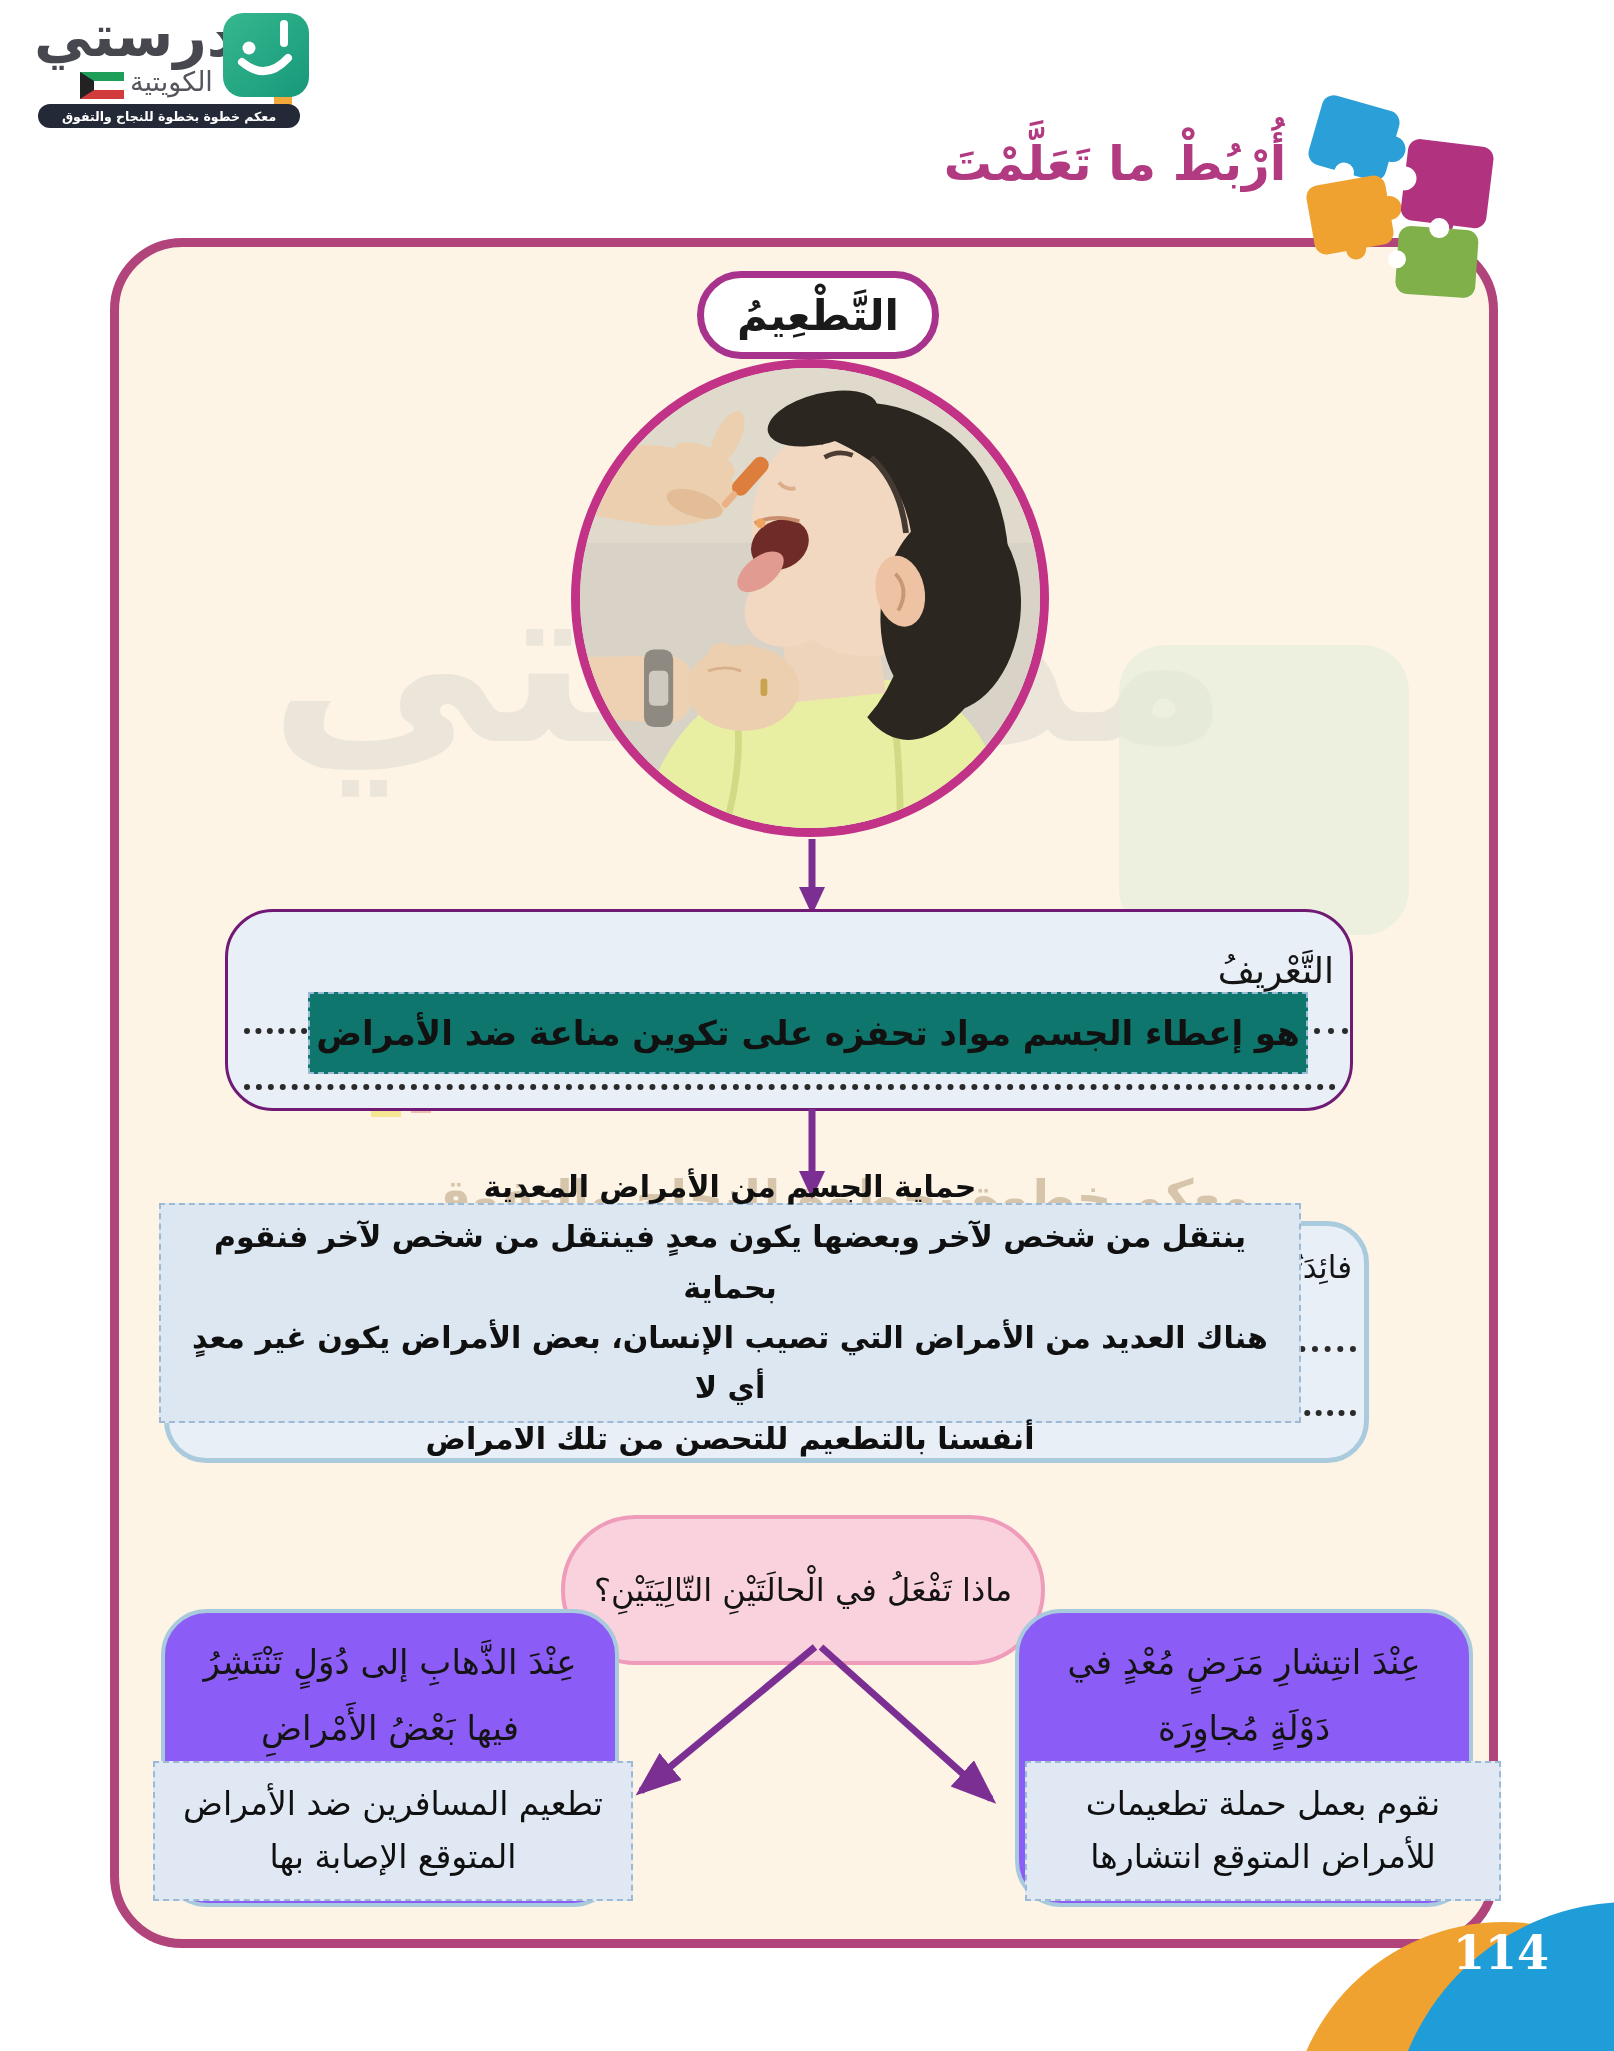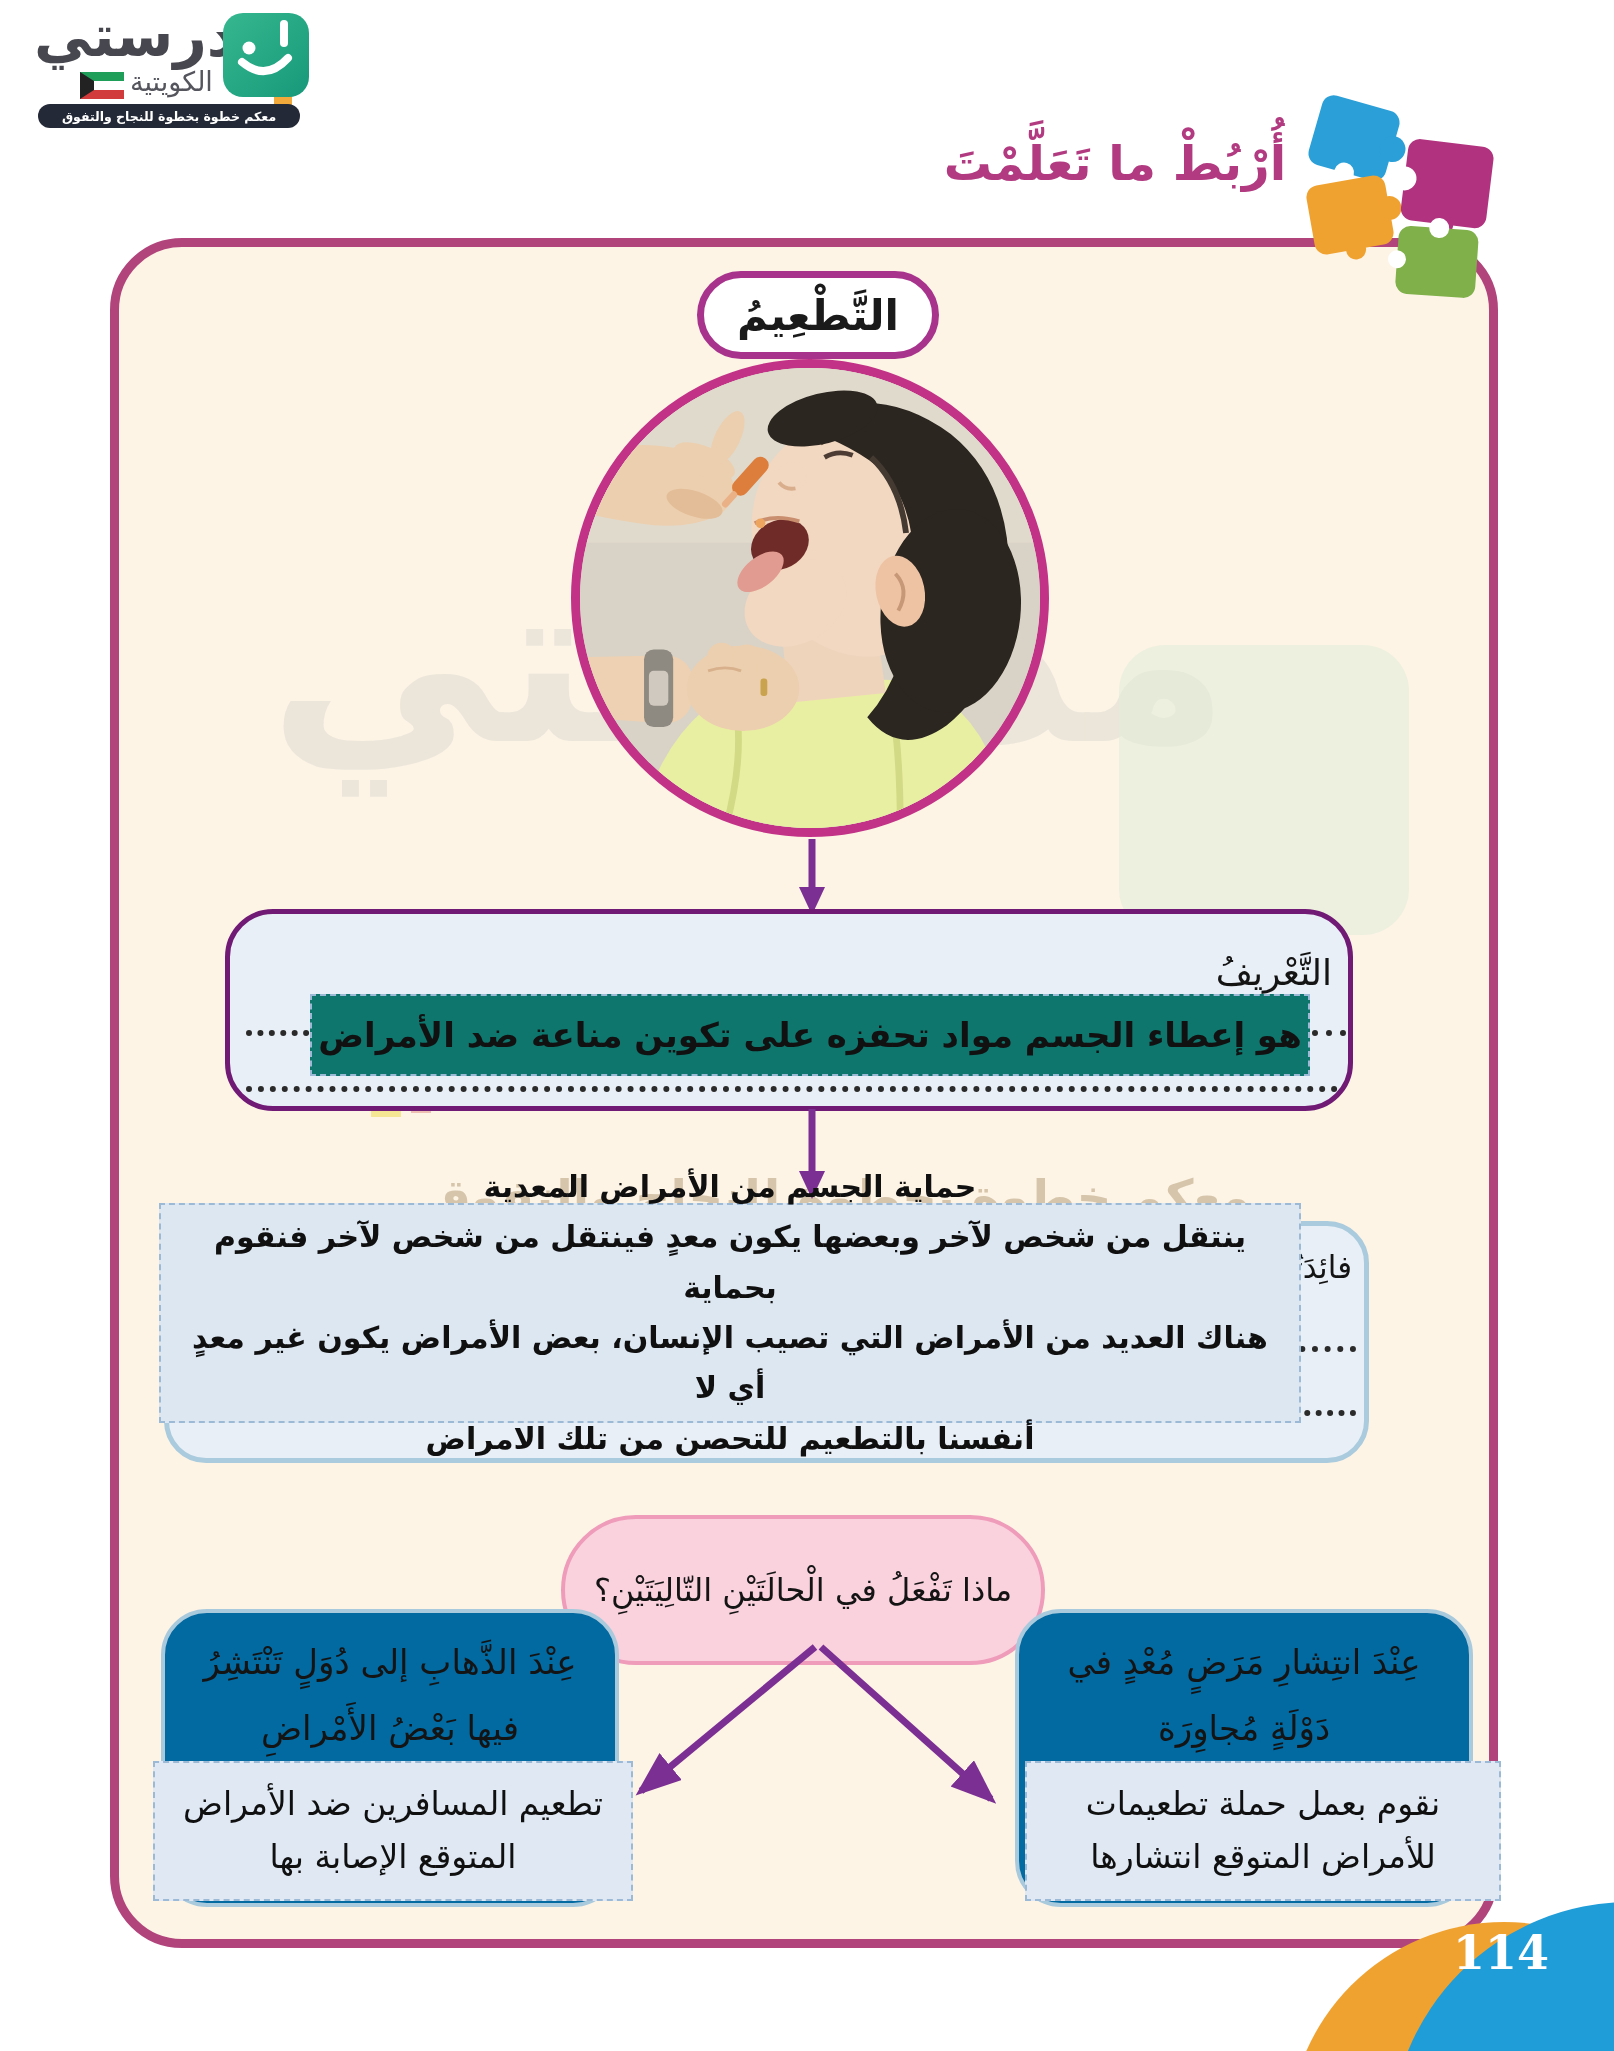--- a/index.html
+++ b/index.html
@@ -40,21 +40,21 @@
 
   
   .photo-circle { position:absolute; left:452px; top:112px; width:478px; height:478px; border:9px solid #c23387; border-radius:50%;
                   overflow:hidden; z-index:3; background:#d9d3c7; }
 
   .arrow-v { position:absolute; z-index:3; }
   .arrow-1 { left:672px; top:592px; }
   .arrow-2 { left:672px; top:862px; }
 
   
-  .def-box { position:absolute; left:106px; top:662px; width:1128px; height:202px; background:#e9eff6; border:5px solid #701a75;
+  .def-box { position:absolute; left:106px; top:662px; width:1128px; height:202px; background:#e9eff6; border:3px solid #701a75;
              border-radius:48px; z-index:3; }
   .def-label { position:absolute; right:16px; top:38px; font-size:36px; color:#141414; }
   .def-answer { position:absolute; left:80px; top:80px; width:1000px; height:82px; background:#0f766e; border:2px dashed #9cbad6;
                 display:flex; align-items:center; justify-content:center; font-size:34px; font-weight:bold; color:#111; }
   .dots { border-bottom:6px dotted #2a2a2a; height:0; }
   .def-dots-left { position:absolute; left:16px; top:116px; width:86px; }
   .def-dots-right { position:absolute; right:2px; top:116px; width:34px; }
   .def-dots-bottom { position:absolute; left:16px; top:172px; width:1092px; }
 
   
@@ -67,21 +67,21 @@
                     display:flex; flex-direction:column; align-items:center; justify-content:center; font-size:30px; font-weight:bold;
                     color:#101010; line-height:1.68; text-align:center; padding:6px 18px; }
 
   
   .q-bubble { position:absolute; left:442px; top:1242px; width:484px; height:150px; background:#f9d2de; border:4px solid #ef9bba;
               border-radius:75px; display:flex; align-items:center; justify-content:center; font-size:32px; color:#141414; z-index:3;margin-top:26px; }
 
   .branch-arrows { position:absolute; left:478px; top:1392px; z-index:3; }
 
   
-  .case-box { position:absolute; width:458px; height:298px; background:#0369a1; border:4px solid #a9cadd; border-radius:46px; z-index:3; }
+  .case-box { position:absolute; width:458px; height:298px; background:#8b5cf6; border:4px solid #a9cadd; border-radius:46px; z-index:3; }
   .case-left { left:42px; top:1362px; }
   .case-right { left:896px; top:1362px; }
   .case-situation { padding:16px 18px 0 18px; text-align:center; font-size:34px; color:#141414; line-height:1.95; }
   .case-answer { position:absolute; top:148px; height:140px; background:#dfe8f3; border:2px dashed #9cbad6; display:flex; align-items:center;
                  justify-content:center; text-align:center; font-size:33px; font-weight:normal; color:#101010; line-height:1.6; padding:4px 10px; }
   .case-left .case-answer { left:-12px; width:480px; }
   .case-right .case-answer { left:6px; width:476px; }
 
   
   .deco-orange { position:absolute; left:1288px; top:1922px; width:432px; height:432px; border-radius:50%; background:#f0a231; z-index:5; }

